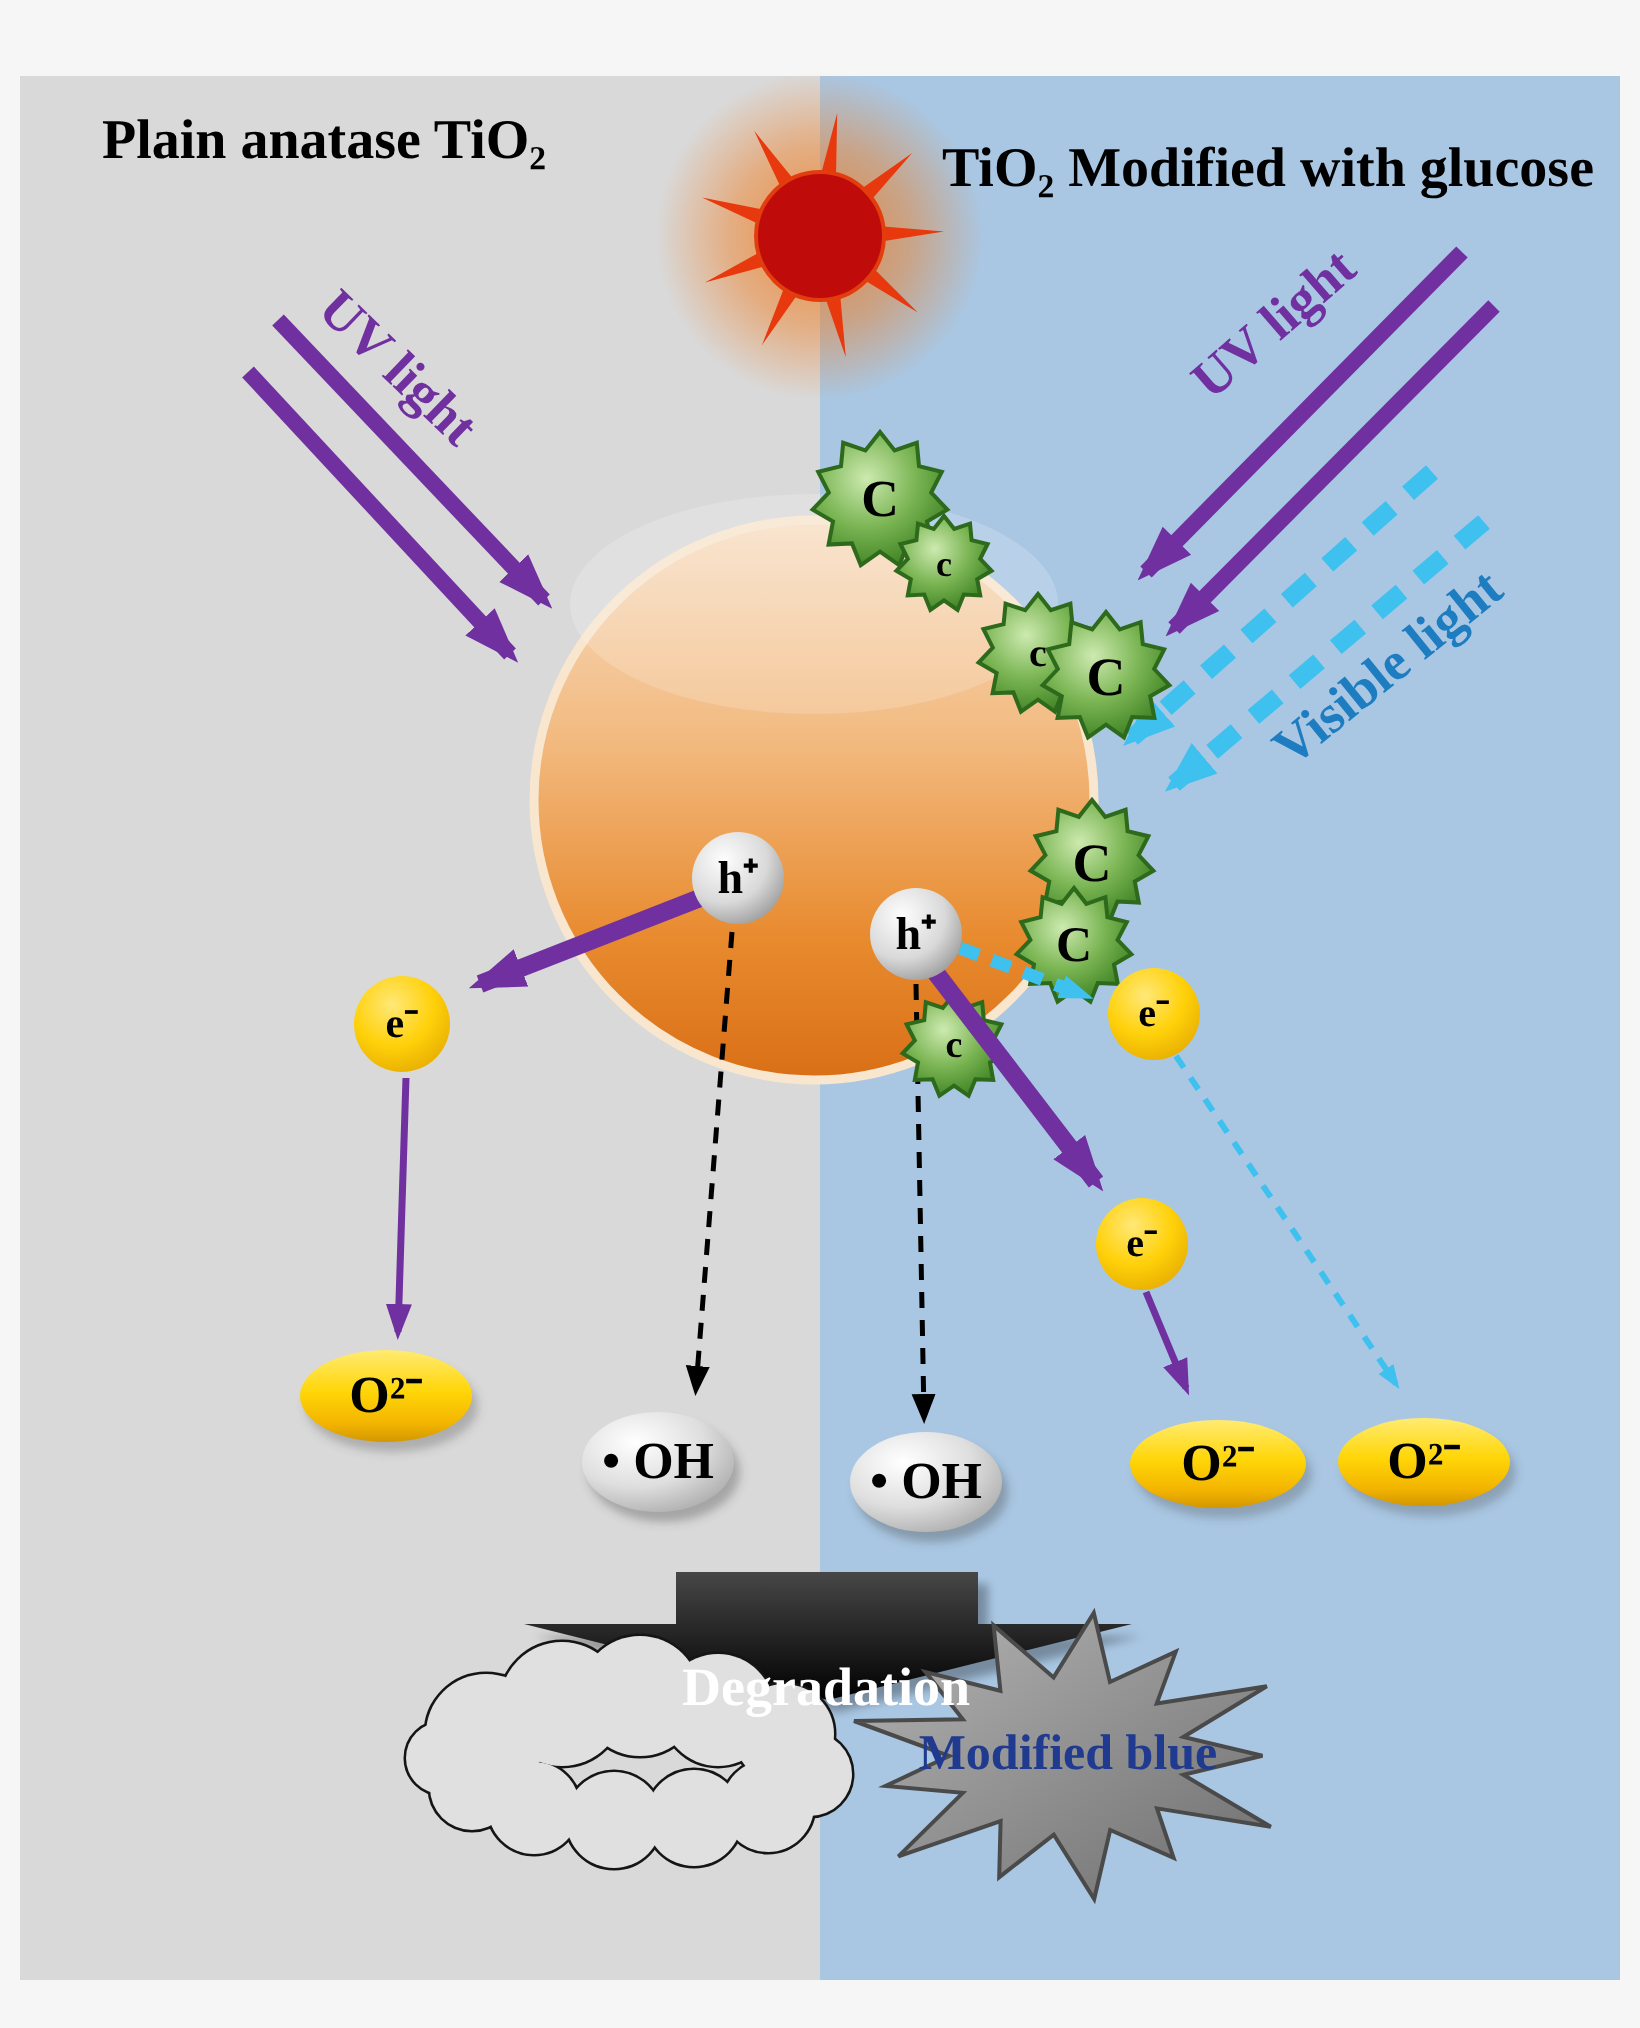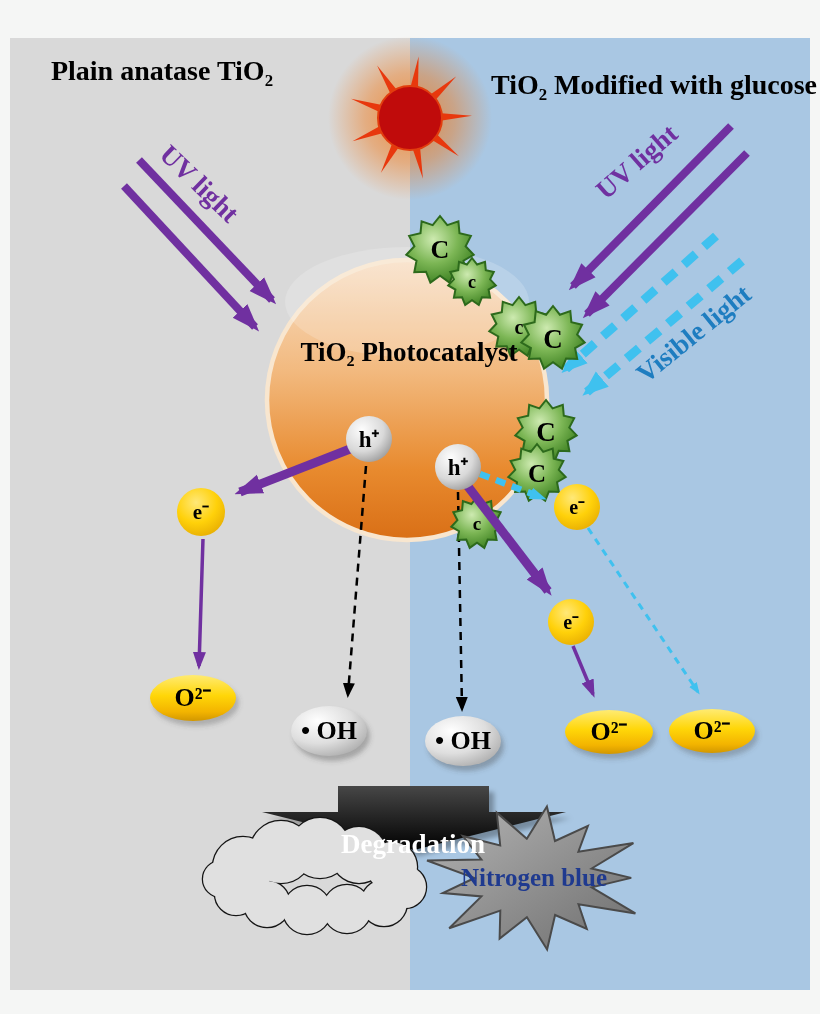--- a/index.html
+++ b/index.html
@@ -193,27 +193,26 @@
         <circle cx="267" cy="904" r="23" fill="#e0e0e0"></circle>
         <circle cx="236" cy="894" r="21" fill="#e0e0e0"></circle>
         <circle cx="221" cy="879" r="18" fill="#e0e0e0"></circle>
       </g>
     <g id="g-star">
         <path d="M546.9 806.5 L 555.0 841.0 L 587.9 825.8 L 578.4 851.7 L 633.4 843.1 L 591.7 868.5 L 631.2 877.9 L 591.7 887.4 L 635.4 913.4 L 578.5 904.2 L 586.8 928.9 L 555.1 915.0 L 547.1 949.5 L 526.9 917.3 L 499.6 938.6 L 500.3 910.6 L 449.2 928.2 L 481.4 896.4 L 442.8 893.0 L 474.6 878.0 L 427.0 860.5 L 481.4 859.6 L 462.8 836.0 L 500.2 845.4 L 496.8 812.7 L 526.8 838.7 Z" fill="url(#gradStar)" stroke="#4a4a4a" stroke-width="2"></path>
       </g>
   </svg>
 
   <span class="lbl" style="left:162px;top:71px;font-size:28px;">Plain anatase TiO₂</span>
-  <span class="lbl" style="left:634px;top:85px;font-size:28px;margin-left:20px;">TiO₂ Modified with glucose</span>
+  <span class="lbl" style="left:634px;top:85px;font-size:28px;">TiO₂ Modified with glucose</span>
 
   <span class="lbl rot-uv-l" style="left:199px;top:184px;font-size:27px;">UV light</span>
   <span class="lbl rot-uv-r" style="left:637px;top:162px;font-size:27px;">UV light</span>
   <span class="lbl rot-vis" style="left:694px;top:334px;font-size:27px;">Visible light</span>
 
-  <span class="lbl" style="left:409px;top:352px;font-size:27px;">TiO₂ Photocatalyst</span>
 
   <span class="lbl" style="left:369px;top:439px;font-size:23px;">h⁺</span>
   <span class="lbl" style="left:458px;top:467px;font-size:23px;">h⁺</span>
 
   <span class="lbl" style="left:201px;top:512px;font-size:21px;">e⁻</span>
   <span class="lbl" style="left:577px;top:507px;font-size:20px;">e⁻</span>
   <span class="lbl" style="left:571px;top:622px;font-size:20px;">e⁻</span>
 
   <span class="lbl" style="left:193px;top:698px;font-size:26px;">O²⁻</span>
   <span class="lbl" style="left:609px;top:732px;font-size:26px;">O²⁻</span>
@@ -224,14 +223,14 @@
 
   <span class="lbl" style="left:440px;top:250px;font-size:26px;">C</span>
   <span class="lbl" style="left:472px;top:282px;font-size:18px;">c</span>
   <span class="lbl" style="left:519px;top:327px;font-size:20px;">c</span>
   <span class="lbl" style="left:553px;top:339px;font-size:27px;">C</span>
   <span class="lbl" style="left:546px;top:432px;font-size:27px;">C</span>
   <span class="lbl" style="left:537px;top:473px;font-size:25px;">C</span>
   <span class="lbl" style="left:477px;top:523px;font-size:19px;">c</span>
 
   <span class="lbl white" style="left:413px;top:800px;font-size:27px;margin-top:44px;">Degradation</span>
-  <span class="lbl mb" style="left:534px;top:877px;font-size:25px;">Nitrogen blue</span>
+  <span class="lbl mb" style="left:534px;top:877px;font-size:25px;">Modified blue</span>
 </div>
 
 </body></html>

